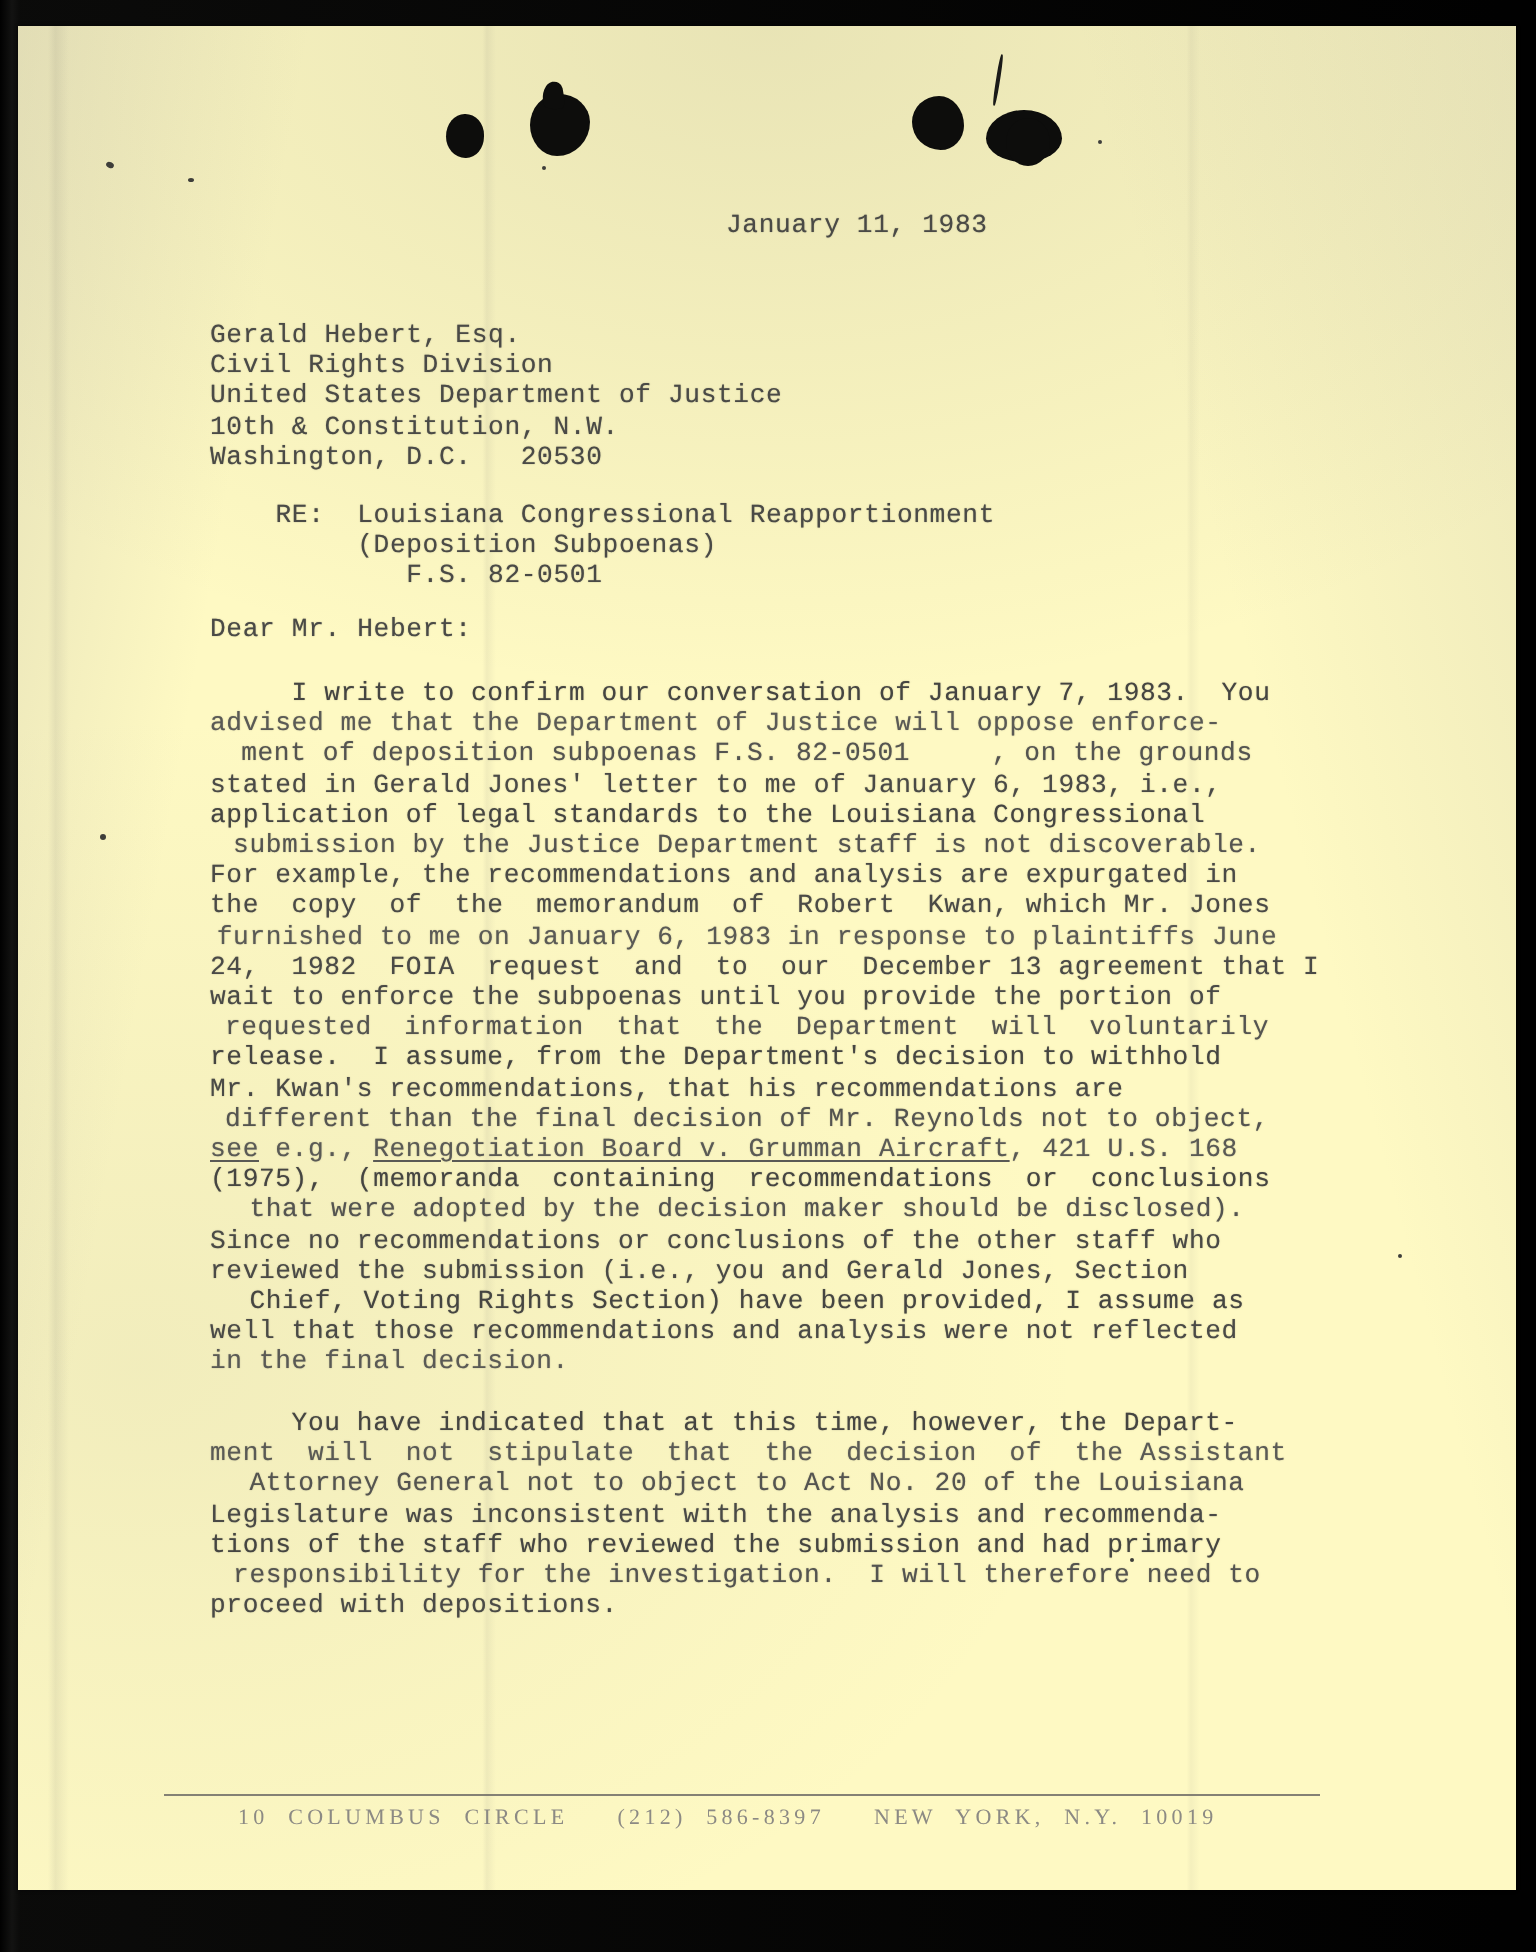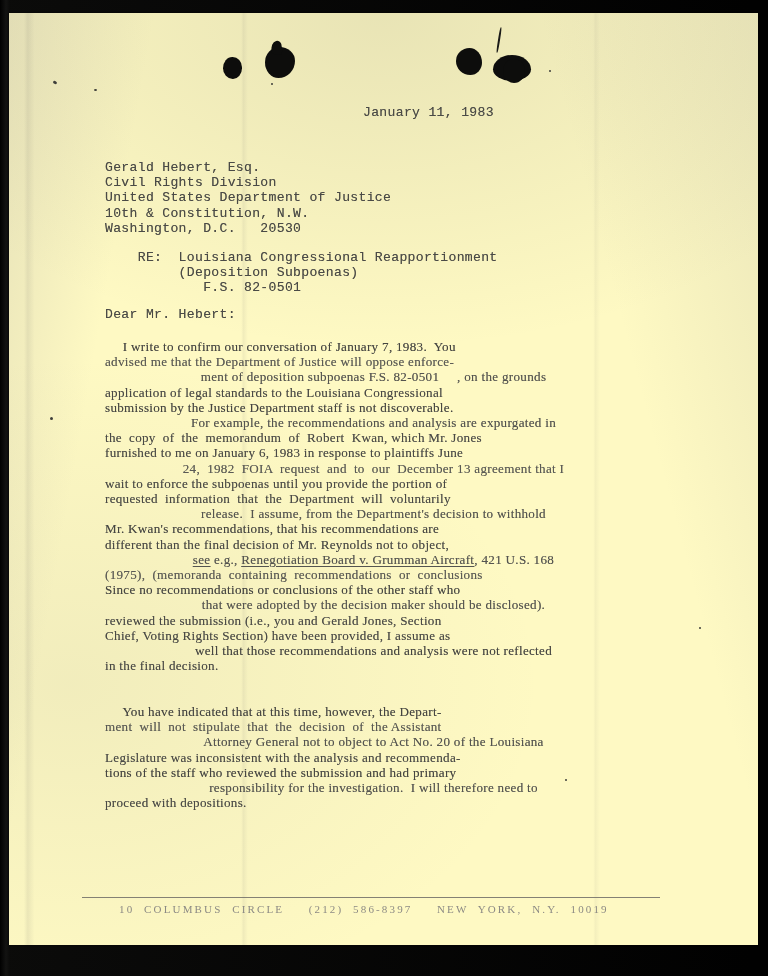--- a/index.html
+++ b/index.html
@@ -100,21 +100,20 @@
     line-height: 15.2px;
     letter-spacing: .3px;
     text-shadow: 0 0 .6px rgba(70,70,66,.5);
   }
   #para-1 { top: 326px; }
   #para-2 { top: 691px; }
 
   .para .ln {
     display: block;
     white-space: pre;
-    font-family: Liberation Serif, serif;
   }
   .u { text-decoration: underline; text-underline-offset: 2px; }
 
   
   .para .ln:nth-child(3n)    { color: #545450; text-align: center; }
   .para .ln:nth-child(4n+1)  { color: #454541; }
   .para .ln:nth-child(7n+2)  { color: #5a5a55; }
 
   
   #footer-rule {
@@ -227,35 +226,36 @@
     <div class="typed" id="re-block">    RE:  Louisiana Congressional Reapportionment
          (Deposition Subpoenas)
             F.S. 82-0501</div>
 
     <div class="typed" id="salutation">Dear Mr. Hebert:</div>
 
     <div class="para" id="para-1">
         <span class="ln">     I write to confirm our conversation of January 7, 1983.  You</span>
         <span class="ln">advised me that the Department of Justice will oppose enforce-</span>
         <span class="ln">ment of deposition subpoenas F.S. 82-0501     , on the grounds</span>
+        <span class="ln">stated in Gerald Jones' letter to me of January 6, 1983, i.e.,</span>
         <span class="ln">application of legal standards to the Louisiana Congressional</span>
         <span class="ln">submission by the Justice Department staff is not discoverable.</span>
         <span class="ln">For example, the recommendations and analysis are expurgated in</span>
         <span class="ln">the  copy  of  the  memorandum  of  Robert  Kwan, which Mr. Jones</span>
         <span class="ln">furnished to me on January 6, 1983 in response to plaintiffs June</span>
         <span class="ln">24,  1982  FOIA  request  and  to  our  December 13 agreement that I</span>
         <span class="ln">wait to enforce the subpoenas until you provide the portion of</span>
         <span class="ln">requested  information  that  the  Department  will  voluntarily</span>
         <span class="ln">release.  I assume, from the Department's decision to withhold</span>
         <span class="ln">Mr. Kwan's recommendations, that his recommendations are</span>
         <span class="ln">different than the final decision of Mr. Reynolds not to object,</span>
         <span class="ln"><span class="u">see</span><span> e.g., </span><span class="u">Renegotiation Board v. Grumman Aircraft</span><span>, 421 U.S. 168</span></span>
         <span class="ln">(1975),  (memoranda  containing  recommendations  or  conclusions</span>
+        <span class="ln">that were adopted by the decision maker should be disclosed).</span>
         <span class="ln">Since no recommendations or conclusions of the other staff who</span>
-        <span class="ln">that were adopted by the decision maker should be disclosed).</span>
         <span class="ln">reviewed the submission (i.e., you and Gerald Jones, Section</span>
         <span class="ln">Chief, Voting Rights Section) have been provided, I assume as</span>
         <span class="ln">well that those recommendations and analysis were not reflected</span>
         <span class="ln">in the final decision.</span>
       </div>
 
     <div class="para" id="para-2">
         <span class="ln">     You have indicated that at this time, however, the Depart-</span>
         <span class="ln">ment  will  not  stipulate  that  the  decision  of  the Assistant</span>
         <span class="ln">Attorney General not to object to Act No. 20 of the Louisiana</span>

